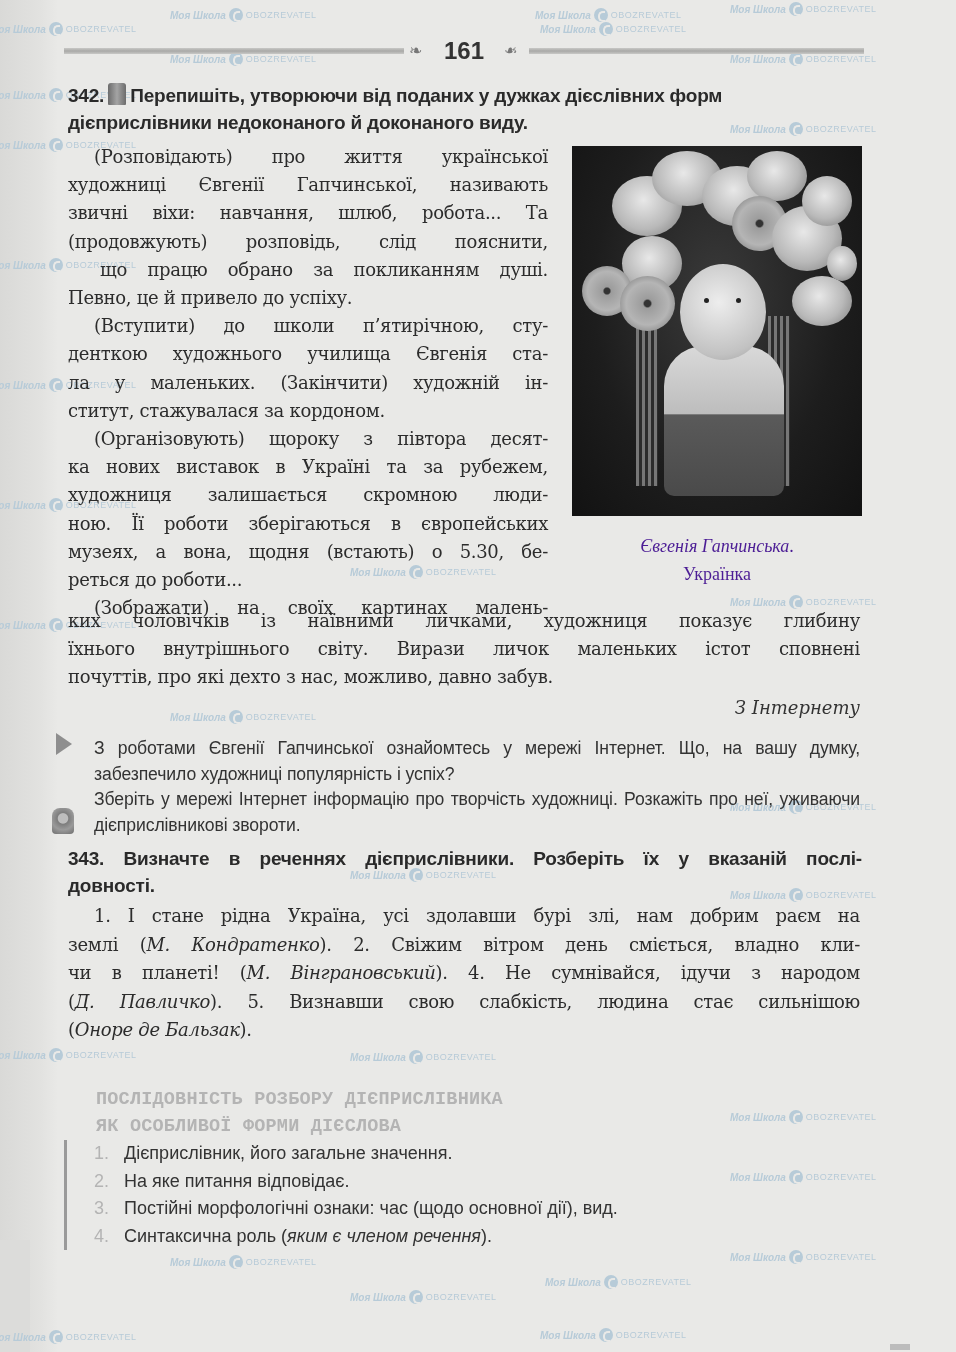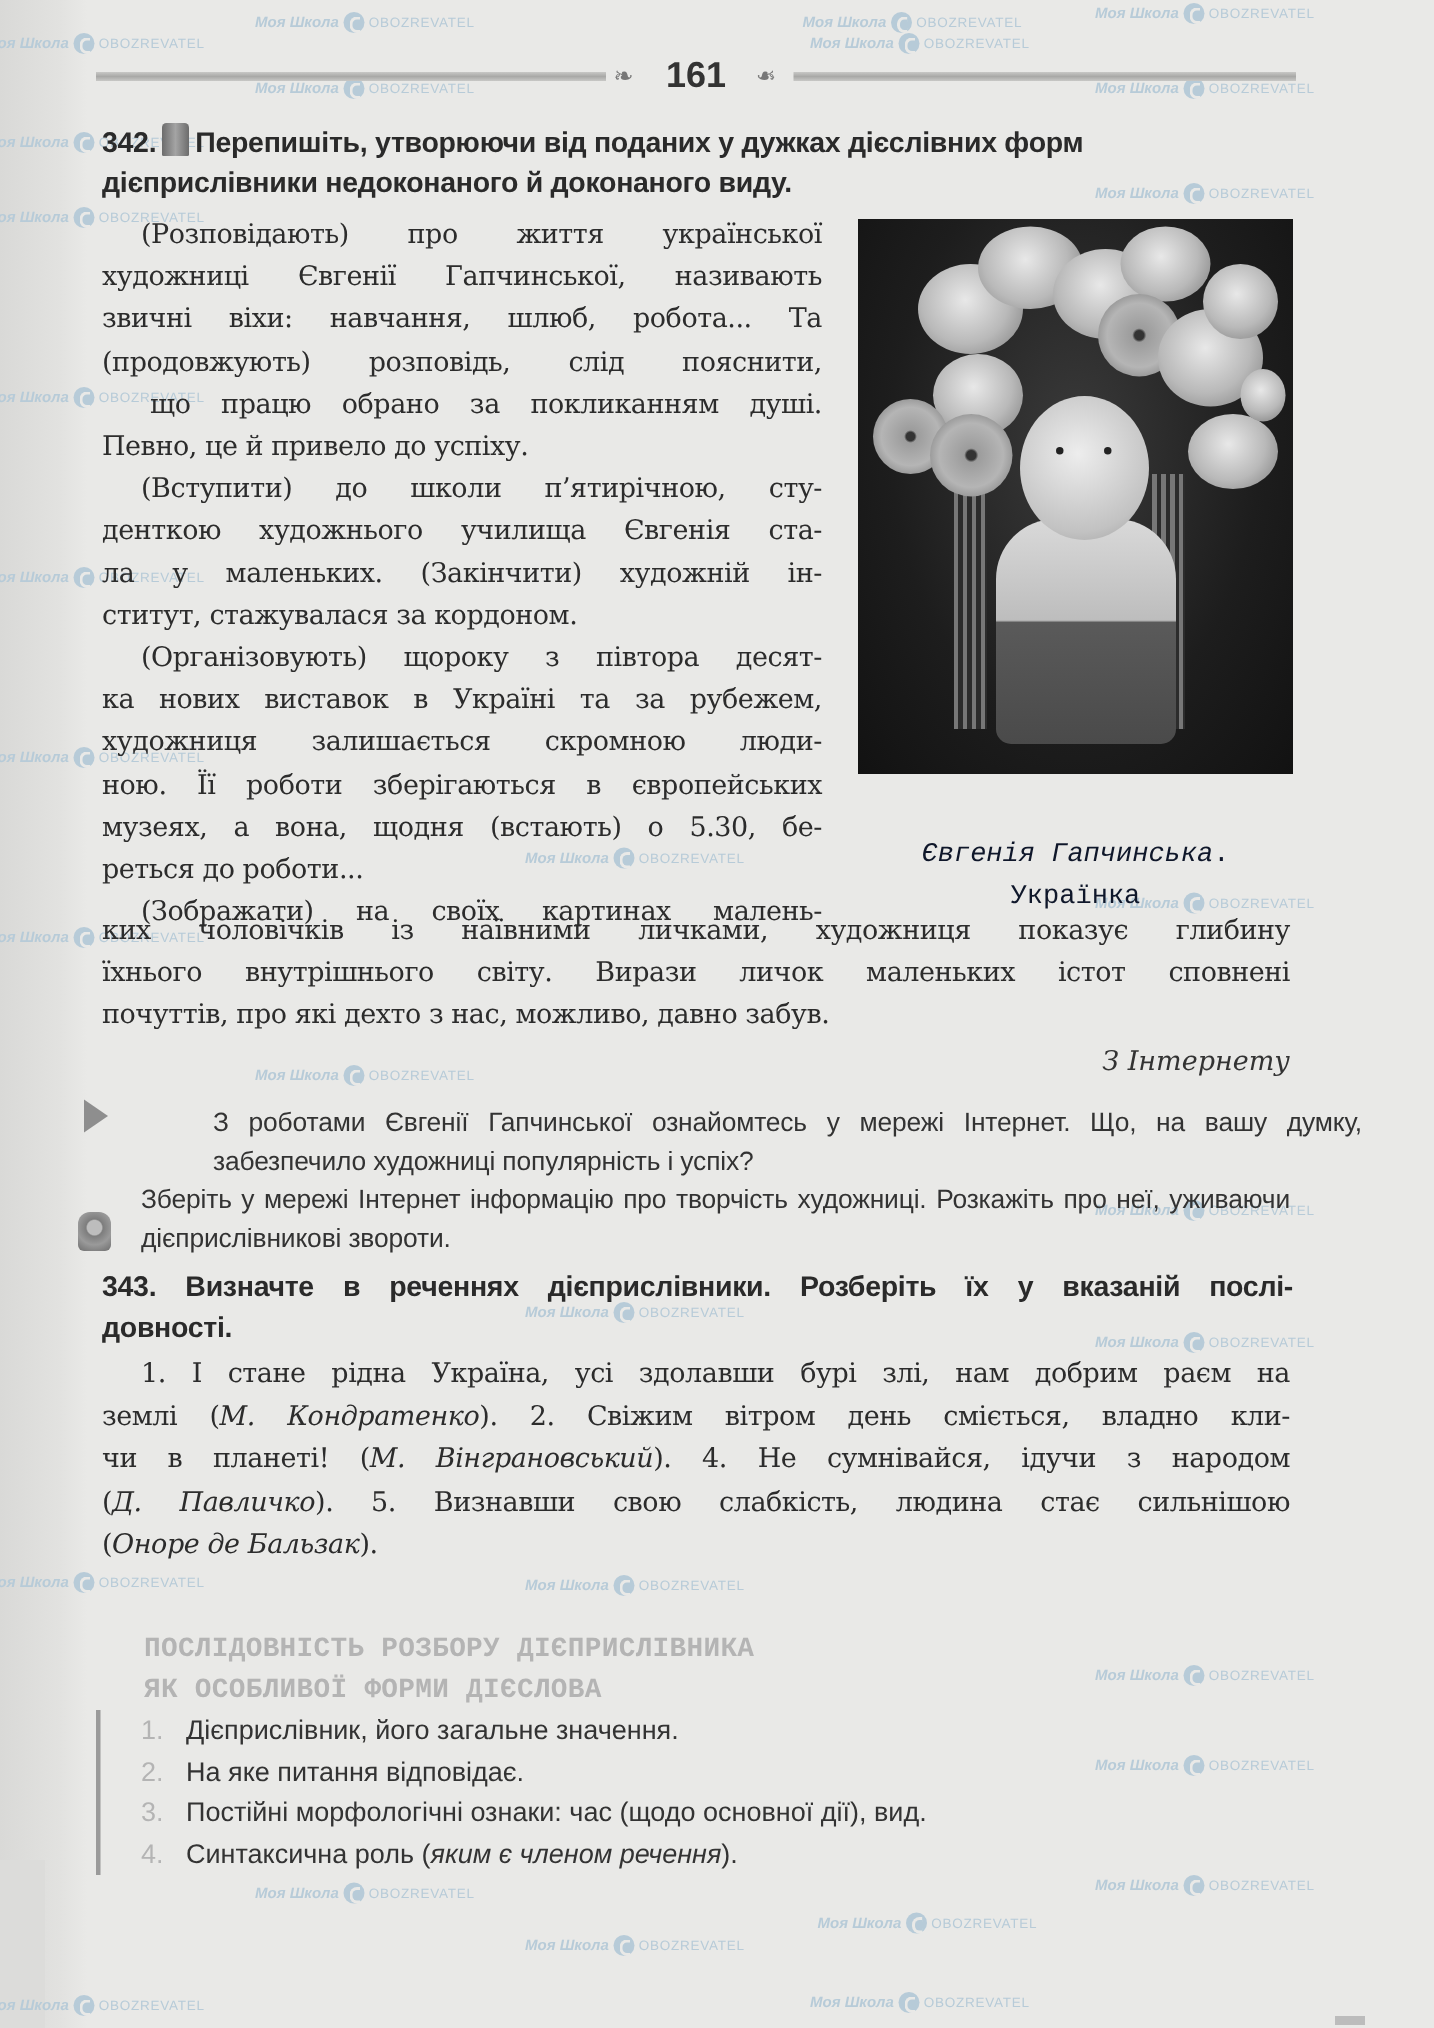--- a/index.html
+++ b/index.html
@@ -85,21 +85,21 @@
     position: absolute; left: 92px; top: 200px; width: 120px; height: 150px;
     border-radius: 40px 40px 10px 10px;
     background: linear-gradient(to bottom, #d9d9d9 0%, #bdbdbd 45%, #5a5a5a 46%, #4a4a4a 100%);
   }
   .painting .ribbons {
     position: absolute; top: 170px; width: 22px; height: 170px;
     background: repeating-linear-gradient(to right, #777 0 3px, #2c2c2c 3px 6px);
   }
   .caption {
     position: absolute; left: 572px; width: 290px; text-align: center;
-    font-family: Liberation Mono, monospace; font-size: 18px; color: #0f172a; line-height: 28px; margin-top: 24px;
+    font-family: Liberation Serif, serif; font-size: 18px; color: #4c1d95; line-height: 28px;
   }
   .caption .author { font-style: italic; }
   .source {
     position: absolute; right: 96px; top: 697px; font-family: "DejaVu Serif", serif;
     font-style: italic; font-size: 18px; color: #333;
   }
   .sans-block {
     position: absolute; left: 94px; width: 766px; font-family: "Liberation Sans", sans-serif;
     font-size: 17.6px; line-height: 26px; color: #333; text-align: justify;
     letter-spacing: -0.1px;
@@ -356,21 +356,21 @@
 
 <div class="serif-block" style="left:68px;top:607px;width:792px;">
   <div style="text-align-last:justify;">ких чоловічків із наївними личками, художниця показує глибину</div>
   <div style="text-align-last:justify;">їхнього внутрішнього світу. Вирази личок маленьких істот сповнені</div>
   <div>почуттів, про які дехто з нас, можливо, давно забув.</div>
 </div>
 
 <div class="source">З Інтернету</div>
 
 <div class="side-icon-arrow"></div>
-<div class="sans-block" style="top:735px;margin-left:48px;">З роботами Євгенії Гапчинської ознайомтесь у мережі Інтернет. Що, на вашу думку, забезпечило художниці популярність і успіх?</div>
+<div class="sans-block" style="top:735px;">З роботами Євгенії Гапчинської ознайомтесь у мережі Інтернет. Що, на вашу думку, забезпечило художниці популярність і успіх?</div>
 <div class="side-icon-keyboard"></div>
 <div class="sans-block" style="top:786px;">Зберіть у мережі Інтернет інформацію про творчість художниці. Розкажіть про неї, уживаючи дієприслівникові звороти.</div>
 
 <div class="task-heading" style="top:845px;width:794px;">
   <div style="text-align:justify;text-align-last:justify;"><span>343.</span> <span>Визначте в реченнях дієприслівники. Розберіть їх у вказаній послі-</span></div>
   <div>довності.</div>
 </div>
 
 <div class="serif-block" style="left:68px;top:902px;width:792px;line-height:28.5px;">
   <div style="text-indent:26px;text-align-last:justify;"><span>1. І стане рідна Україна, усі здолавши бурі злі, нам добрим раєм на</span></div>

